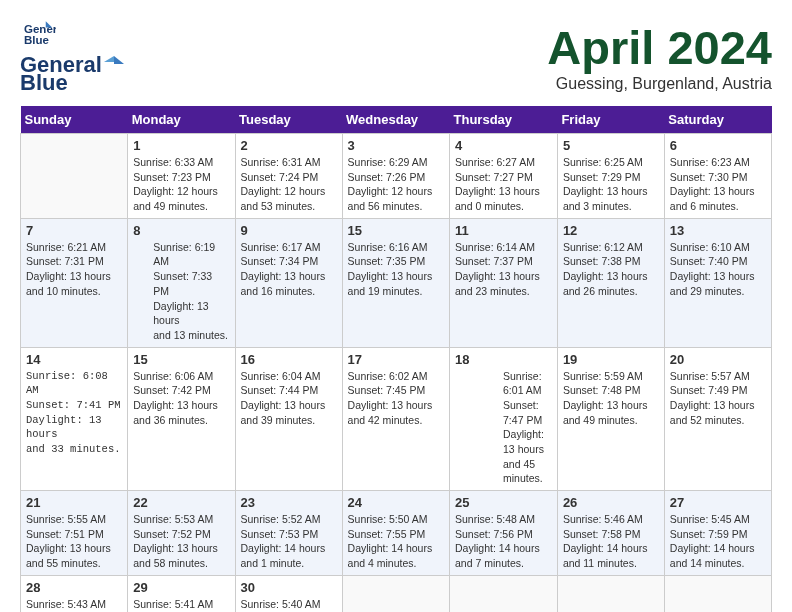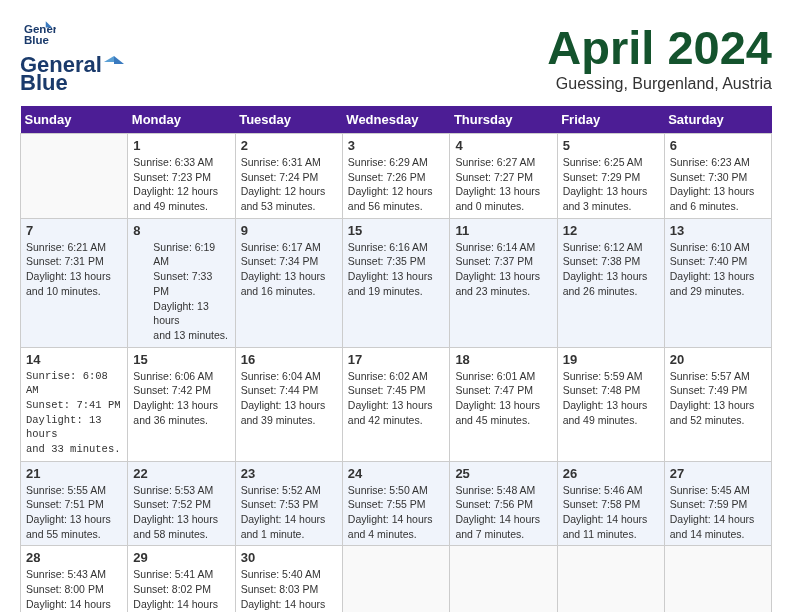--- a/index.html
+++ b/index.html
@@ -239,21 +239,21 @@
         </td>
         <td>
           <span class="day-num">17</span>
           <div class="day-info" style="white-space: pre-line;">Sunrise: 6:02 AM
 Sunset: 7:45 PM
 Daylight: 13 hours
 and 42 minutes.</div>
         </td>
         <td>
           <span class="day-num">18</span>
-          <div class="day-info" style="white-space: pre-line;">Sunrise: 6:01 AM
+          <div class="day-info" style="white-space: pre-line; margin-left: 48px;">Sunrise: 6:01 AM
 Sunset: 7:47 PM
 Daylight: 13 hours
 and 45 minutes.</div>
         </td>
         <td>
           <span class="day-num">19</span>
           <div class="day-info" style="white-space: pre-line;">Sunrise: 5:59 AM
 Sunset: 7:48 PM
 Daylight: 13 hours
 and 49 minutes.</div>

